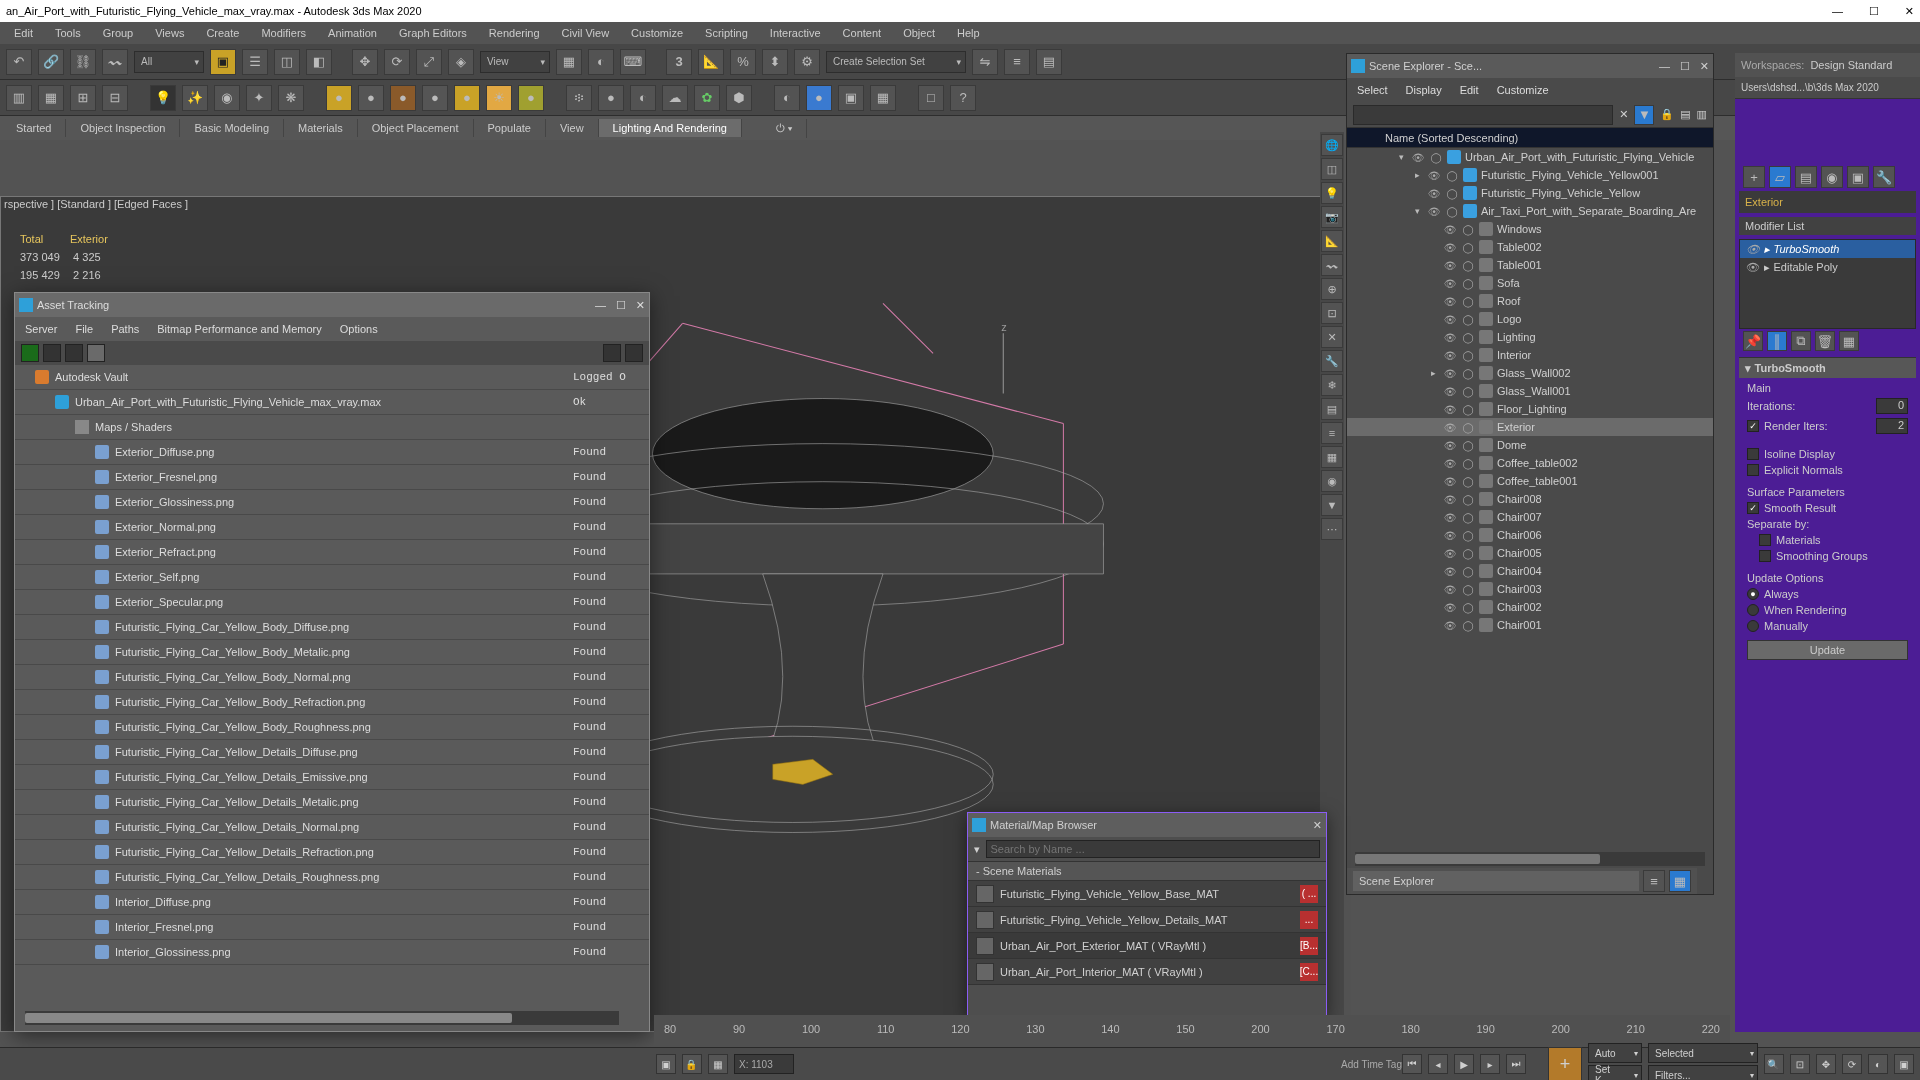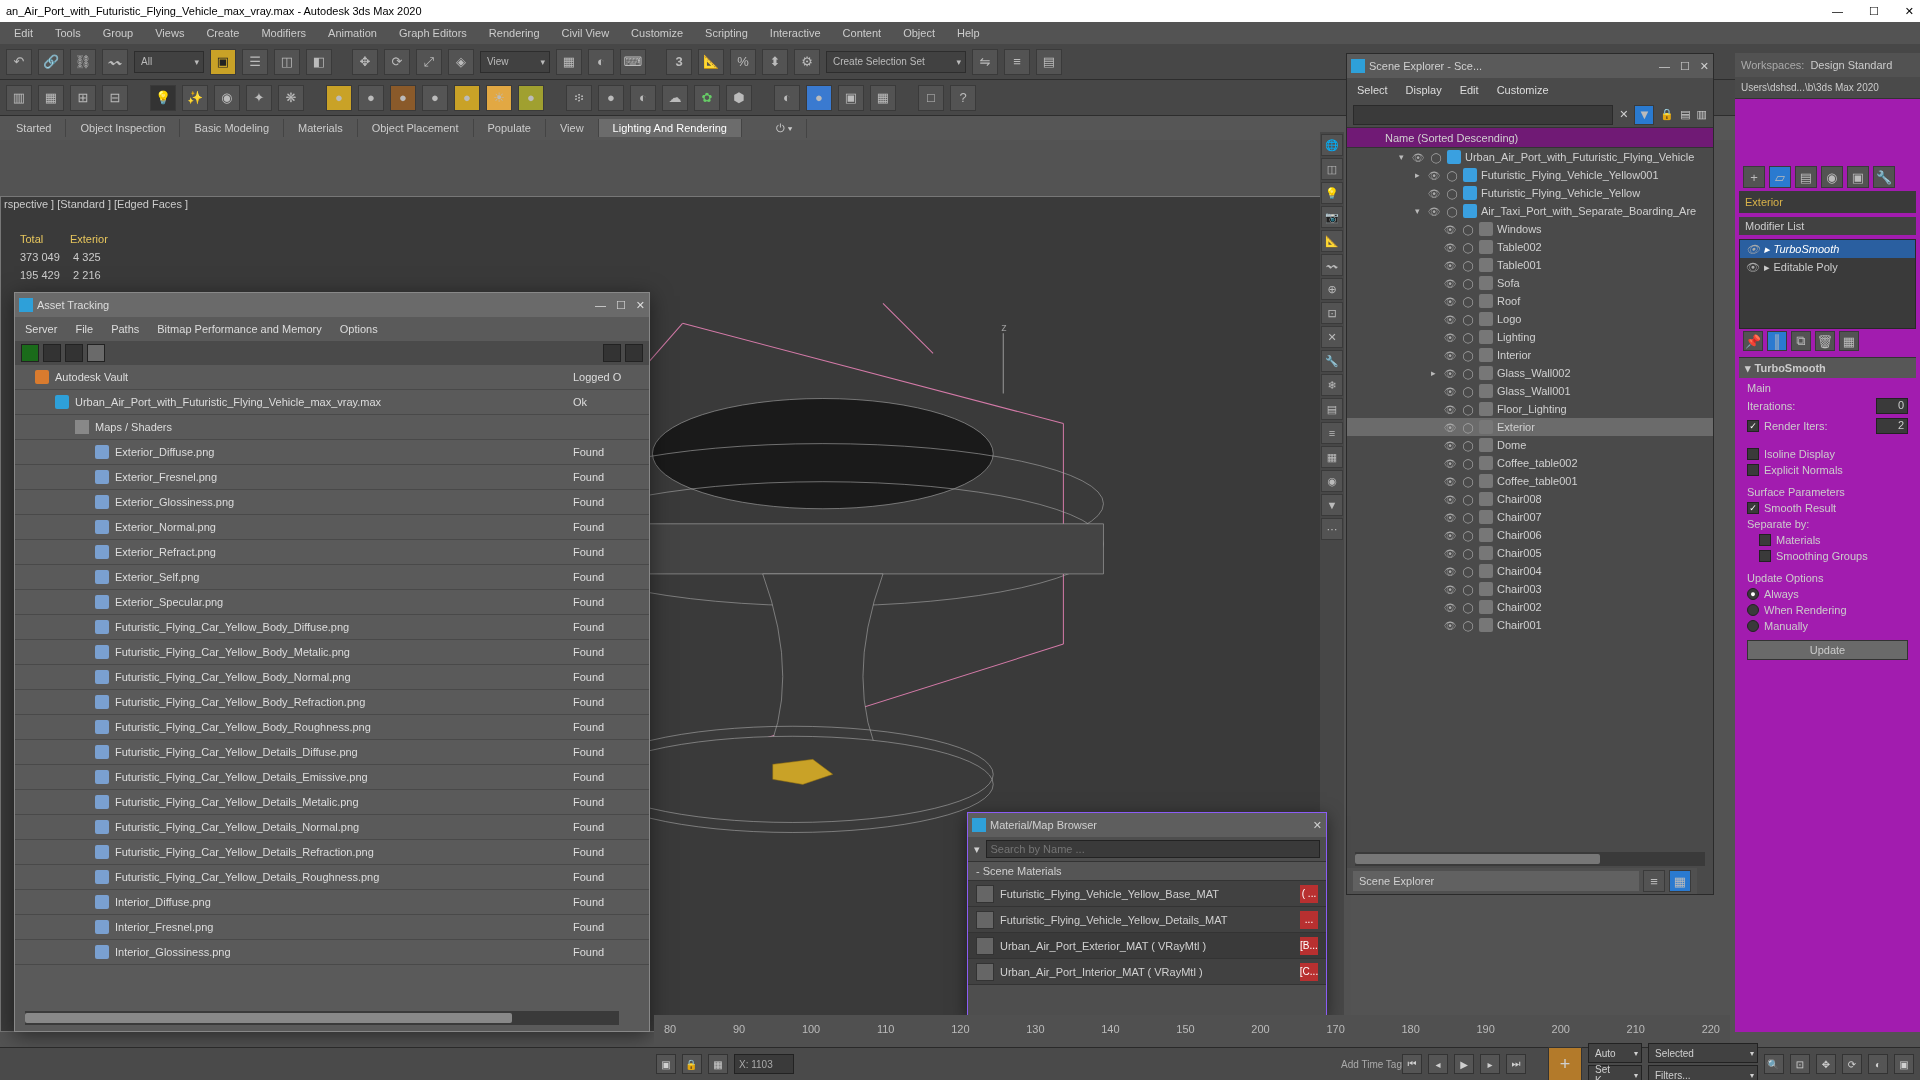--- a/index.html
+++ b/index.html
@@ -25,34 +25,34 @@
 .right-strip{ position:absolute; top:132px; right:576px; width:24px; bottom:48px; background:#474747; display:flex; flex-direction:column; gap:2px; padding:2px 1px;}
 .right-strip .tbtn{width:22px;height:22px;font-size:11px;}
 
 .sceneexp{ position:absolute; top:53px; left:1346px; width:368px; height:842px; background:#4a4a4a; border:1px solid #2a2a2a; color:#d0d0d0;}
 .winhdr{height:24px;background:#5a5a5a;display:flex;align-items:center;justify-content:space-between;padding:0 4px;}
 .winhdr .ttl{display:flex;align-items:center;gap:4px; overflow:hidden; white-space:nowrap;}
 .winctrl{display:flex;gap:10px;font-size:12px;}
 .se-menu{height:24px;display:flex;align-items:center;gap:18px;padding:0 10px;color:#ddd;background:#4a4a4a;}
 .se-toolbar{height:26px;display:flex;align-items:center;padding:0 6px;gap:6px;border-bottom:1px solid #333;}
 .se-search{flex:1;height:20px;background:#3a3a3a;border:1px solid #2a2a2a;}
-.se-colhdr{height:20px;background:#701a75;border-bottom:1px solid #333;padding-left:38px;display:flex;align-items:center;font-size:11px;}
+.se-colhdr{height:20px;background:#0f172a;border-bottom:1px solid #333;padding-left:38px;display:flex;align-items:center;font-size:11px;}
 .se-body{position:absolute;top:94px;bottom:48px;left:0;right:0;overflow:hidden;}
 .se-row{height:18px;display:flex;align-items:center;gap:4px;padding-left:52px;font-size:11px;white-space:nowrap;}
 .se-row.sel{background:#6b6b6b;}
 .se-row .vis{width:14px;text-align:center;color:#aaa;font-size:10px;}
 .se-row .ico{width:14px;height:14px;background:#777;border-radius:2px;}
 .se-row .ico.blue{background:#3aa0e0;}
 .se-row .exp{width:8px;color:#bbb;font-size:9px;}
 .se-hscroll{position:absolute;bottom:28px;left:8px;right:8px;height:14px;background:#3a3a3a;}
 .se-hscroll .thumb{position:absolute;top:2px;left:0;width:70%;height:10px;background:#777;border-radius:2px;}
 .se-foot{position:absolute;bottom:0;height:26px;left:0;right:16px;background:#505050;display:flex;align-items:center;padding:0 6px;gap:4px;}
 .se-foot .lbl{flex:1;background:#616161;height:20px;display:flex;align-items:center;padding:0 6px;}
 
-.cmdpanel{position:absolute;top:53px;right:0;width:185px;bottom:48px;background:#a21caf;color:#ccc;}
+.cmdpanel{position:absolute;top:53px;right:0;width:185px;bottom:48px;background:#4c1d95;color:#ccc;}
 .cmdpanel .wks{height:24px;background:#525252;display:flex;align-items:center;padding:0 6px;gap:6px;font-size:11px;}
 .cmdpanel .wks span:first-child{color:#aaa;}
 .cmdpanel .path{height:22px;background:#4a4a4a;font-size:10px;padding:0 6px;display:flex;align-items:center;overflow:hidden;white-space:nowrap;border-bottom:1px solid #333;}
 .cmdpanel .tabicons{height:28px;display:flex;align-items:center;gap:4px;padding:0 8px;}
 .cmdpanel .tabicons .tbtn{width:22px;height:22px;}
 .cmdpanel .objname{height:22px;background:#3a3a3a;color:#d8b24a;display:flex;align-items:center;padding:0 6px;margin:0 4px;}
 .modlist{background:#414141;height:18px;display:flex;align-items:center;padding:0 6px;margin:4px;}
 .modstack{background:#3a3a3a;margin:0 4px;height:90px;border:1px solid #282828;}
 .modstack .row{height:18px;display:flex;align-items:center;padding:0 6px;gap:4px;}
 .modstack .row.sel{background:#2a5fa0;color:#fff;font-style:italic;}
@@ -69,21 +69,21 @@
 .assetwin .winhdr{background:#6a6a6a;}
 .assetwin .amenu{height:24px;display:flex;align-items:center;gap:18px;padding:0 10px;}
 .assetwin .atb{height:24px;background:#4a4a4a;display:flex;align-items:center;gap:4px;padding:0 6px;}
 .assetwin .atb .mini{width:18px;height:18px;background:#333;border:1px solid #222;}
 .assetwin .atb .mini.g{background:#1a6b1a;}
 .assetwin .colh{height:22px;background:#606060;display:flex;font-weight:bold;border-bottom:1px solid #333;}
 .assetwin .colh div{padding:3px 6px;border-right:1px solid #444;}
 .assetwin .body{height:640px;overflow:hidden;}
 .arow{height:25px;display:flex;align-items:center;border-bottom:1px solid #494949;}
 .arow .c1{width:552px;padding-left:6px;display:flex;align-items:center;gap:6px;overflow:hidden;white-space:nowrap;}
-.arow .c2{flex:1;padding-left:6px;}
+.arow .c2{flex:1;padding-left:6px;font-family:Liberation Mono, monospace;}
 .arow .fico{width:14px;height:14px;background:#7aa0d0;border-radius:2px;display:inline-block;}
 .arow .fico.v{background:#d97b2e;}
 .arow .fico.m{background:#2ea0d9;}
 .hscroll{position:absolute;bottom:6px;left:10px;right:30px;height:14px;background:#3a3a3a;}
 .hscroll .thumb{position:absolute;left:0;top:2px;height:10px;width:82%;background:#888;border-radius:2px;}
 
 .matwin{position:absolute;left:967px;top:812px;width:360px;height:204px;background:#4e4e4e;border:1px solid #8b5cf6;box-shadow:0 4px 16px rgba(0,0,0,.5);}
 .matwin .winhdr{background:#5e5e5e;}
 .matwin .srch{height:24px;display:flex;align-items:center;padding:0 6px;gap:6px;}
 .matwin .srch input{flex:1;height:18px;background:#3a3a3a;border:1px solid #222;color:#aaa;padding:0 4px;font-size:11px;}

